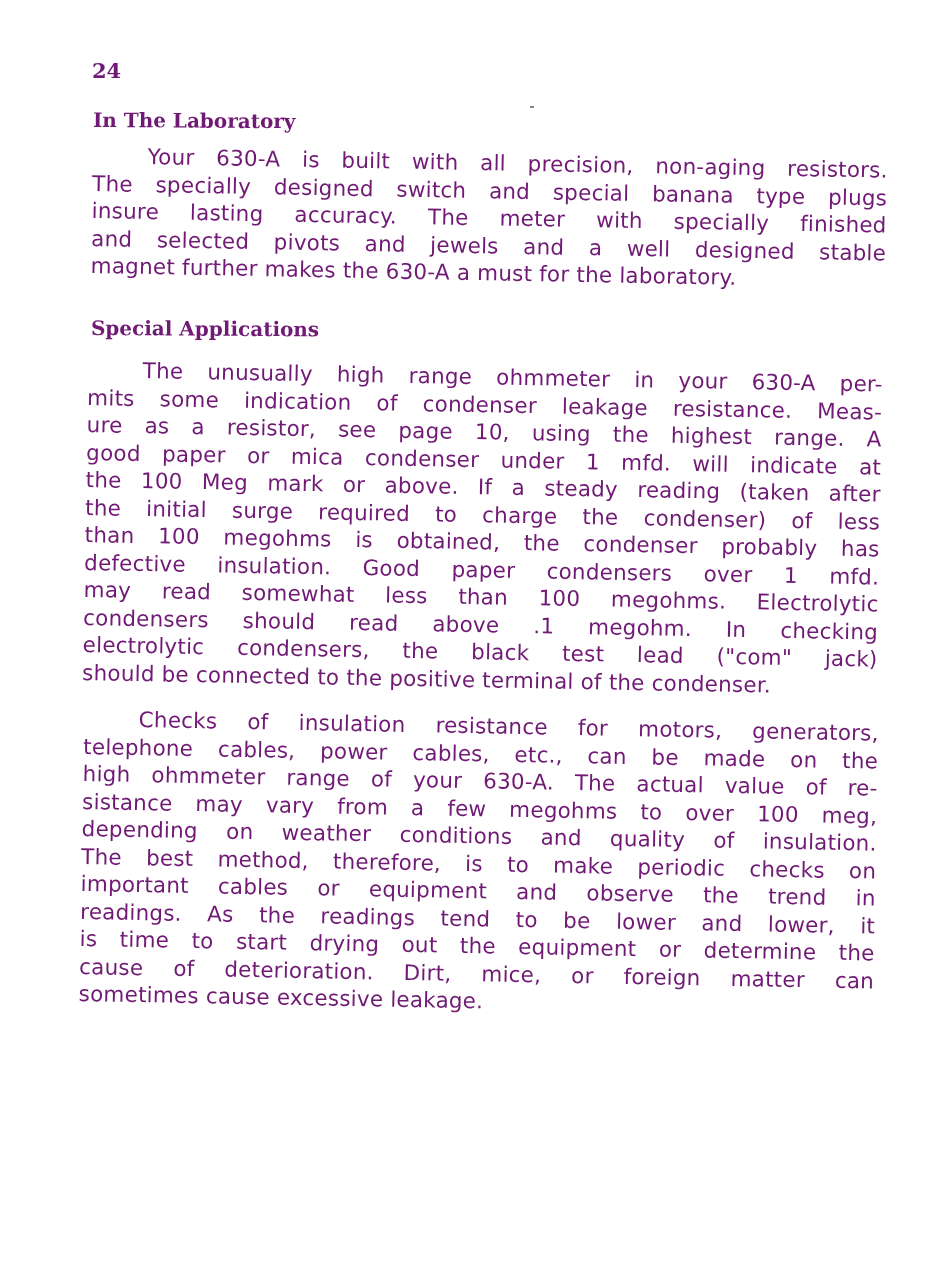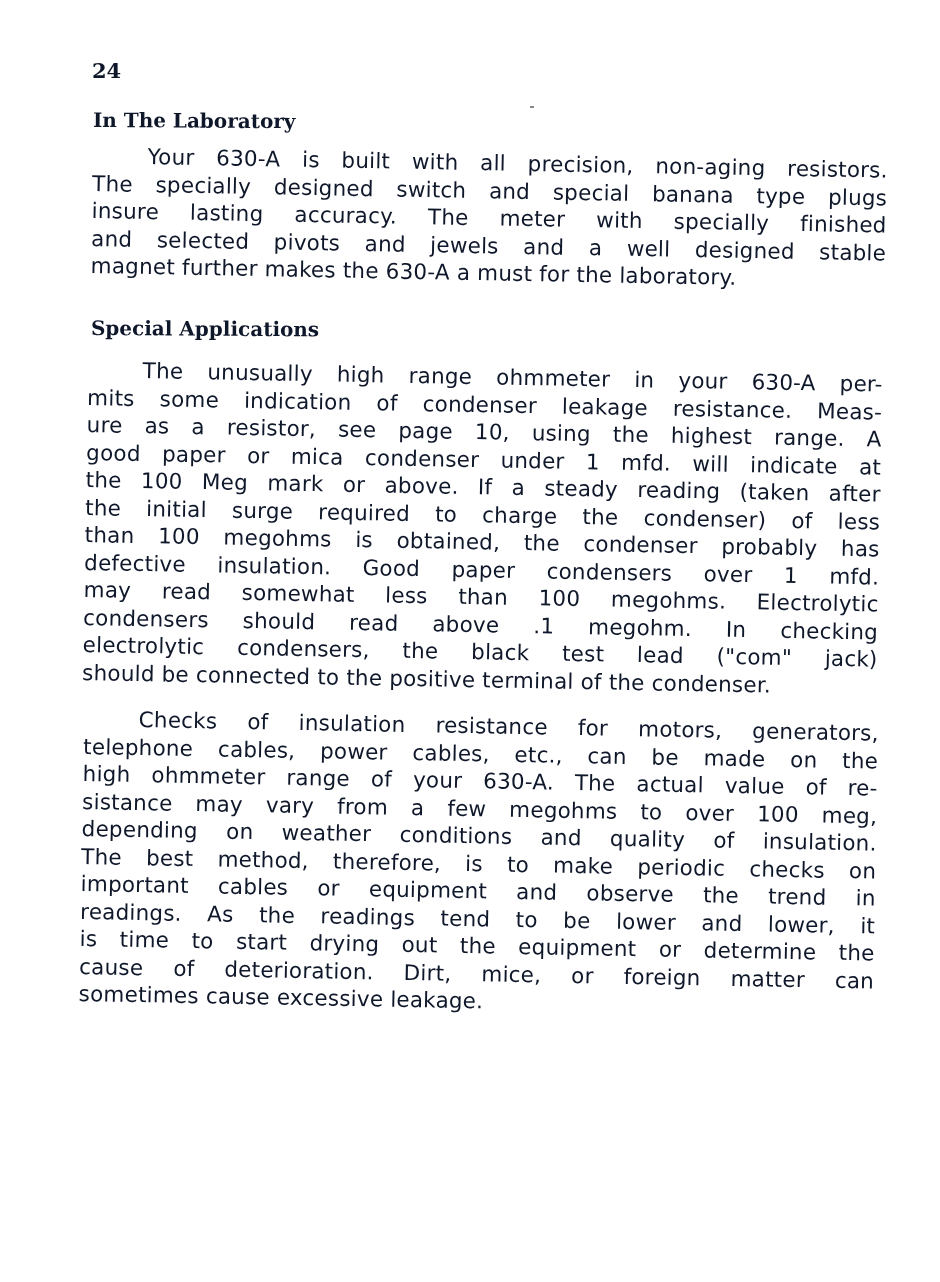--- a/index.html
+++ b/index.html
@@ -1,19 +1,19 @@
 <!DOCTYPE html>
 <html><head>
   <meta charset="utf-8">
   <style>
     html, body { margin: 0; padding: 0; background: #ffffff; }
     body { width: 940px; height: 1282px; position: relative; overflow: hidden; }
     .page {
       position: absolute; left: 0; top: 0; width: 940px; height: 1282px;
-      background: #ffffff; color: #0f172a;
+      background: #ffffff; color: #701a75;
       font-family: "DejaVu Sans", sans-serif;
     }
     .page-number {
       position: absolute; left: 92px; top: 58px;
       font-family: "DejaVu Serif", serif; font-weight: bold; font-size: 21px;
     }
     .heading {
       position: absolute;
       font-family: "DejaVu Serif", serif; font-weight: bold; font-size: 20px;
       white-space: nowrap;

